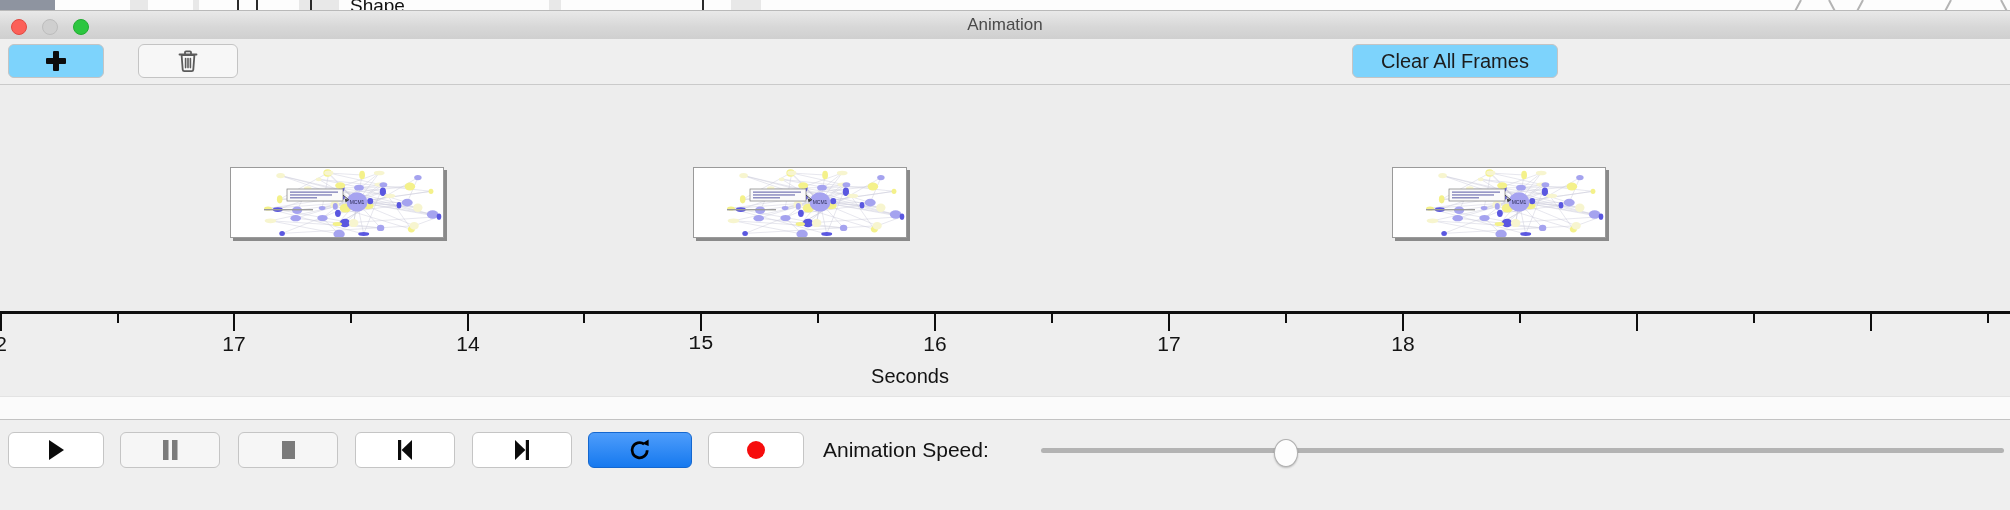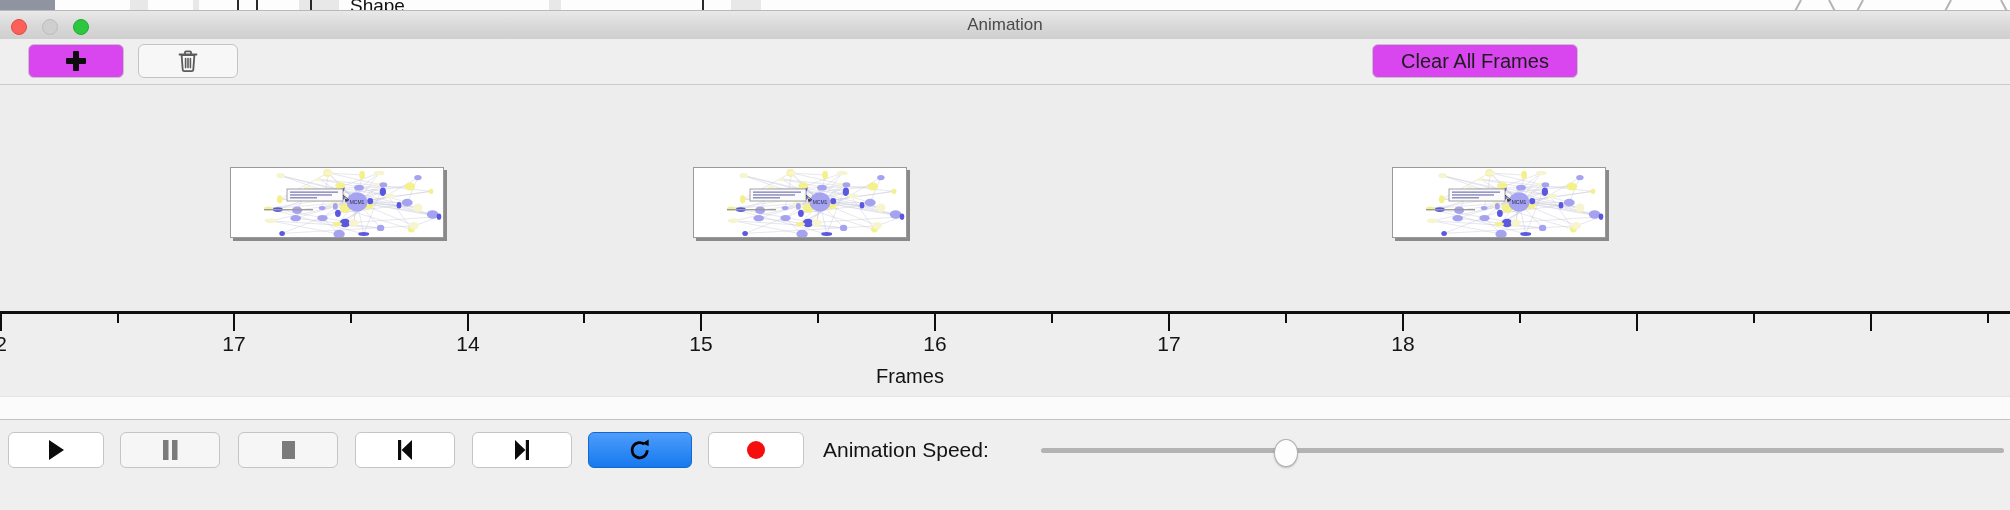--- a/index.html
+++ b/index.html
@@ -107,21 +107,21 @@
     top: 5px;
     height: 34px;
     border-radius: 6px;
     border: 1px solid #c4c4c4;
     box-sizing: border-box;
     display: flex;
     align-items: center;
     justify-content: center;
     cursor: default;
   }
-  .tb-btn.white  { background: #d946ef; margin-left: 20px; }
+  .tb-btn.white  { background: #7dd3fc; }
   .tb-btn.faint  { background: #f7f7f7; }
   .btn-add   { left: 8px;  width: 96px; }
   .btn-del   { left: 138px; width: 100px; }
   .btn-clear { left: 1352px; width: 206px; background:#ffffff; }
   .btn-clear-label {
     font-size: 20px;
     color: #1c1c1c;
     font-family: "Liberation Sans", sans-serif;
     white-space: nowrap;
   }
@@ -757,39 +757,39 @@
       <div class="tick major" style="left: 0px;"></div>
       <div class="tick-label" style="left: 1px;">2</div>
       <div class="tick minor" style="left: 117px;"></div>
       <div class="tick major" style="left: 233px;"></div>
       <div class="tick-label" style="left: 234px;">17</div>
       <div class="tick minor" style="left: 350px;"></div>
       <div class="tick major" style="left: 467px;"></div>
       <div class="tick-label" style="left: 468px;">14</div>
       <div class="tick minor" style="left: 583px;"></div>
       <div class="tick major" style="left: 700px;"></div>
-      <div class="tick-label" style="left: 701px;">15</div>
+      <div class="tick-label" style="left: 701px; font-family: Liberation Mono, monospace;">15</div>
       <div class="tick minor" style="left: 817px;"></div>
       <div class="tick major" style="left: 934px;"></div>
       <div class="tick-label" style="left: 935px;">16</div>
       <div class="tick minor" style="left: 1051px;"></div>
       <div class="tick major" style="left: 1168px;"></div>
       <div class="tick-label" style="left: 1169px;">17</div>
       <div class="tick minor" style="left: 1285px;"></div>
       <div class="tick major" style="left: 1402px;"></div>
       <div class="tick-label" style="left: 1403px;">18</div>
       <div class="tick minor" style="left: 1519px;"></div>
       <div class="tick major" style="left: 1636px;"></div>
       <div class="tick minor" style="left: 1753px;"></div>
       <div class="tick major" style="left: 1870px;"></div>
       <div class="tick minor" style="left: 1987px;"></div>
     </div>
 
   <div class="axis-title">
-    <span>Frames</span>
+    <span>Seconds</span>
   </div>
 
   <div class="hscroll-track">
     
   </div>
 
   <div class="controls">
 
     <div class="ctl-btn btn-play">
       <svg class="ico" width="20" height="22" viewBox="0 0 20 22">

